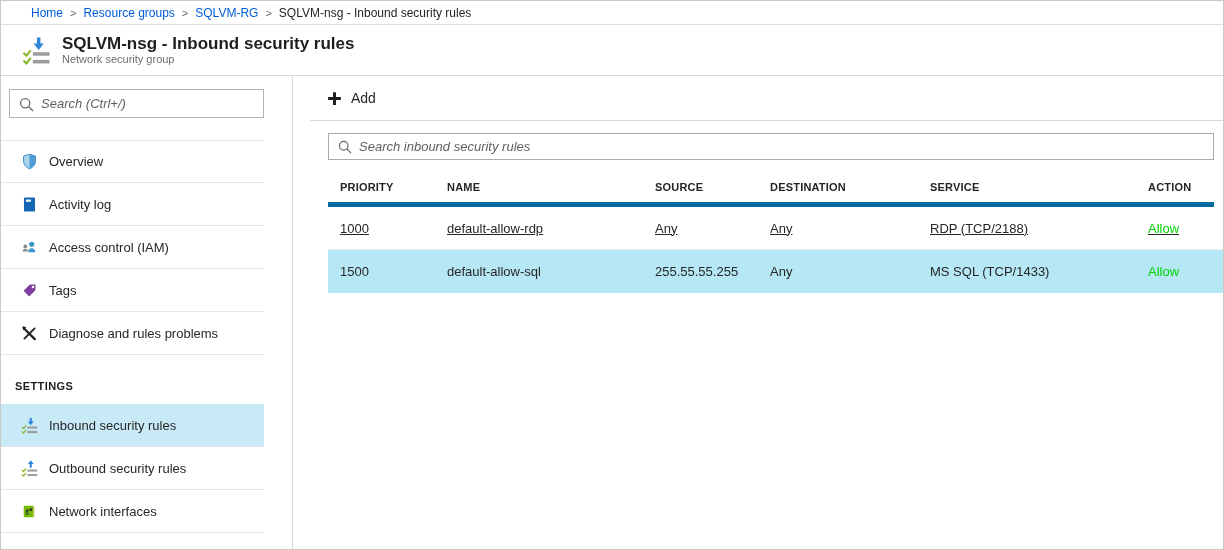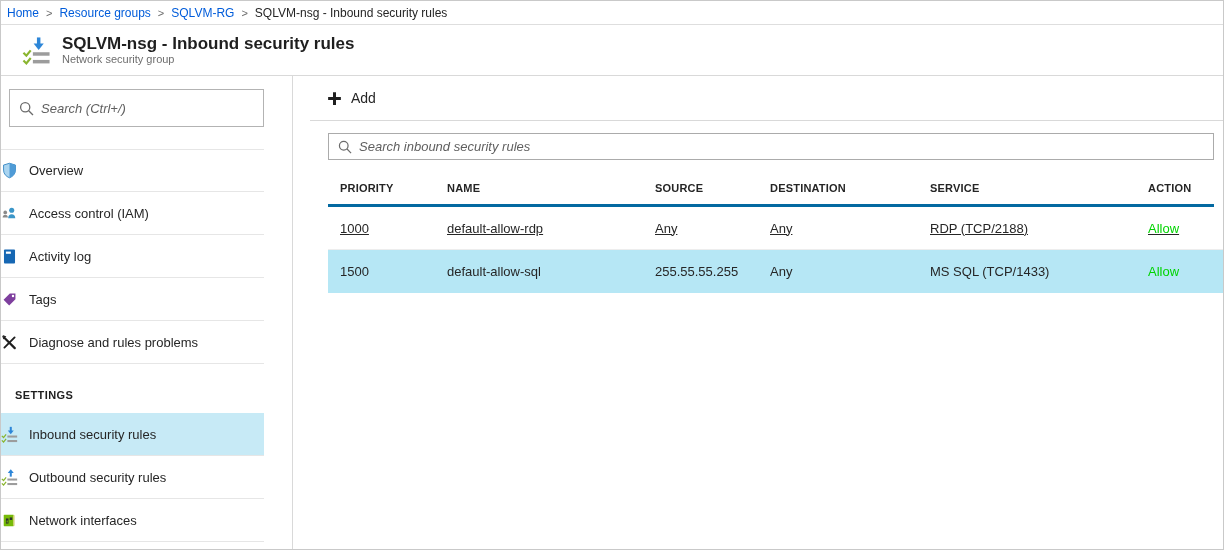--- a/index.html
+++ b/index.html
@@ -14,21 +14,21 @@
     background:#fff;
     position:relative;
     overflow:hidden;
   }
 
   
   .breadcrumb-bar {
     height:24px;
     border-bottom:1px solid #dedede;
     display:flex; align-items:center;
-    padding:0 6px;
+    padding:0 30px;
     font-size:12px;
     gap:7px;
     white-space:nowrap;
   }
   .crumb-link { color:#015cda; cursor:pointer; }
   .crumb-sep { color:#6b6b6b; font-size:11px; }
   .crumb-current { color:#252525; }
 
   
   .page-header {
@@ -41,38 +41,38 @@
   .hdr-text { margin-left:11px; }
   .hdr-title { font-size:17px; font-weight:bold; color:#1f1f1f; line-height:19px; }
   .hdr-subtitle { font-size:11px; color:#6e6e6e; line-height:13px; }
 
   
   .body-row { display:flex; height:473px; }
 
   
   .sidebar { width:292px; flex:none; border-right:1px solid #d9d9d9; overflow:hidden; }
   .sidebar-search {
-    margin:13px 0 0 8px; width:255px; height:38px;
+    margin:13px 0 0 8px; width:255px; height:29px;
     border:1px solid #b3b3b3; background:#fff;
     display:flex; align-items:center; padding-left:8px; gap:7px;
   }
   .sidebar-search input, .content-search input {
     flex:1; border:none; outline:none; background:transparent;
     font-family:"Liberation Sans", sans-serif;
     font-size:13px; color:#252525; min-width:0;
   }
   .sidebar-search input::placeholder, .content-search input::placeholder {
     font-style:italic; color:#5f5f5f; opacity:1;
   }
   .sidebar-nav { margin-top:22px; width:263px; }
   .nav-item {
     height:43px;
     border-bottom:1px solid #e6e6e6;
     display:flex; align-items:center;
-    gap:11px;
+    padding-left:20px; gap:11px;
     font-size:13px; color:#262626;
     cursor:pointer;
   }
   .nav-item:first-child { border-top:1px solid #e6e6e6; }
   .nav-item.selected { background:#c7eaf6; }
   .nav-item .nav-icon { width:17px; height:17px; flex:none; }
   .settings-header {
     margin:25px 0 12px 14px;
     font-size:11px; font-weight:bold; color:#1f1f1f;
     letter-spacing:0.4px;
@@ -102,21 +102,21 @@
   .rules-table { margin-top:12px; }
   .tbl-grid {
     display:grid;
     grid-template-columns:107px 208px 115px 160px 218px 1fr;
     align-items:center;
     padding-left:12px;
   }
   .table-header {
     margin-left:35px; margin-right:9px;
     height:35px;
-    border-bottom:3px solid #0369a1;
+    border-bottom:5px solid #0369a1;
     font-size:11px; font-weight:bold; color:#252525;
     letter-spacing:0.2px;
   }
   .table-row {
     margin-left:35px;
     height:43px;
     font-size:13px; color:#262626;
     cursor:pointer;
   }
   .table-row.row-divider { border-bottom:1px solid #ededed;text-decoration:underline; }
@@ -225,29 +225,29 @@
 
       <div class="sidebar-nav">
         <div class="nav-item">
           <svg class="nav-icon icon-svg" viewBox="0 0 20 20">
               <use href="#ico-shield"></use>
             </svg>
           <span>Overview</span>
         </div>
         <div class="nav-item">
           <svg class="nav-icon icon-svg" viewBox="0 0 20 20">
+              <use href="#ico-book"></use>
+            </svg>
+          <span>Activity log</span>
+        </div>
+        <div class="nav-item">
+          <svg class="nav-icon icon-svg" viewBox="0 0 20 20">
               <use href="#ico-people"></use>
             </svg>
           <span>Access control (IAM)</span>
-        </div>
-        <div class="nav-item">
-          <svg class="nav-icon icon-svg" viewBox="0 0 20 20">
-              <use href="#ico-book"></use>
-            </svg>
-          <span>Activity log</span>
         </div>
         <div class="nav-item">
           <svg class="nav-icon icon-svg" viewBox="0 0 20 20">
               <use href="#ico-tag"></use>
             </svg>
           <span>Tags</span>
         </div>
         <div class="nav-item">
           <svg class="nav-icon icon-svg" viewBox="0 0 20 20">
               <use href="#ico-tools"></use>

